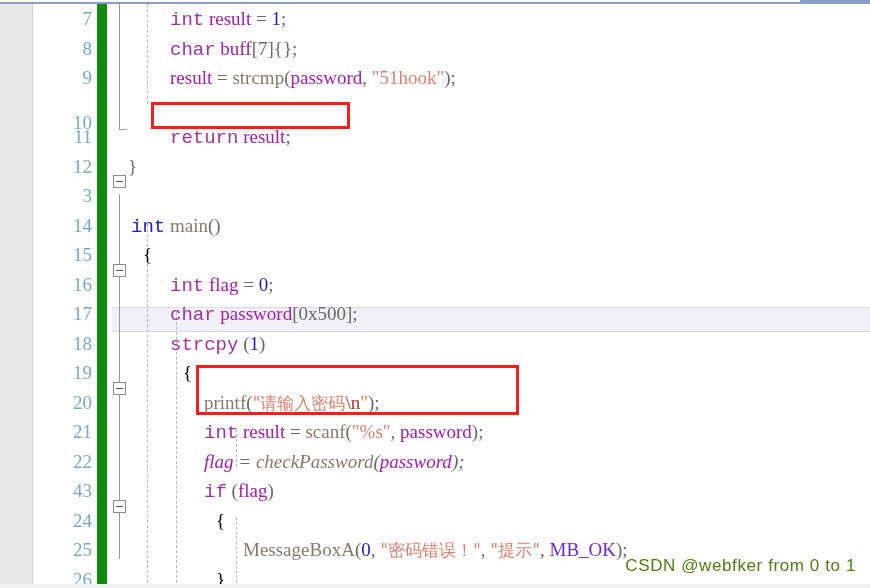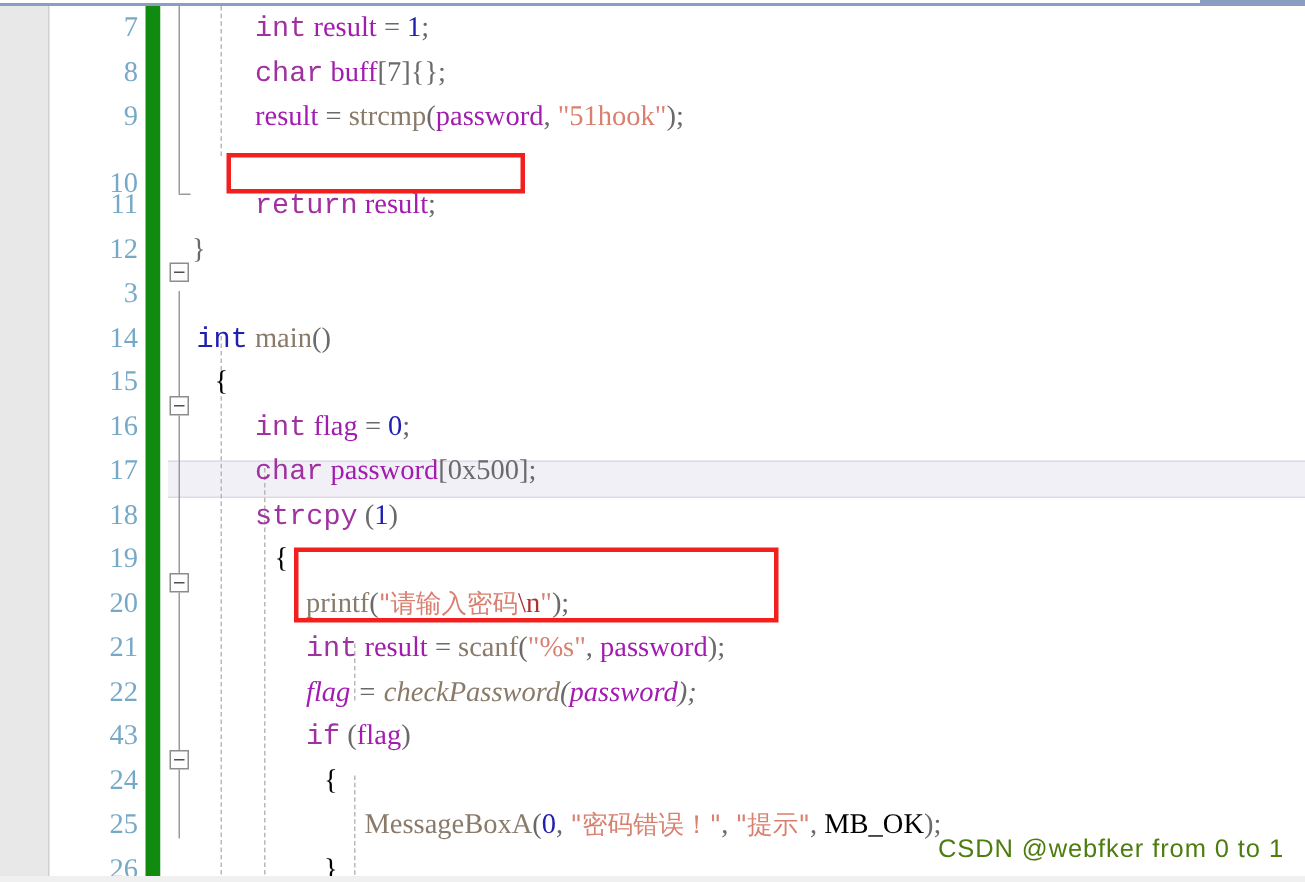--- a/index.html
+++ b/index.html
@@ -45,21 +45,21 @@
   }
 
   
   .kw{color:#a032a0;font-family:Liberation Mono, monospace;}            
   .id{color:#a21caf;}            
   .fn{color:#8a7a6a;}            
   .punct{color:#6a6a6a;}         
   .str{color:#d98070;}           
   .esc{color:#b03030;}           
   .num{color:#2020b0;}           
-  .macro{color:#000000;}         
+  .macro{color:#6d28d9;}         
   .plain{color:#404040;}
 
   
   .guide{
     position:absolute;width:0;border-left:1px dashed #b8b8b8;
   }
   
   .foldline{position:absolute;width:0;border-left:1px solid #9a9a9a;}
   .foldline-end{position:absolute;height:0;border-top:1px solid #9a9a9a;}
 

